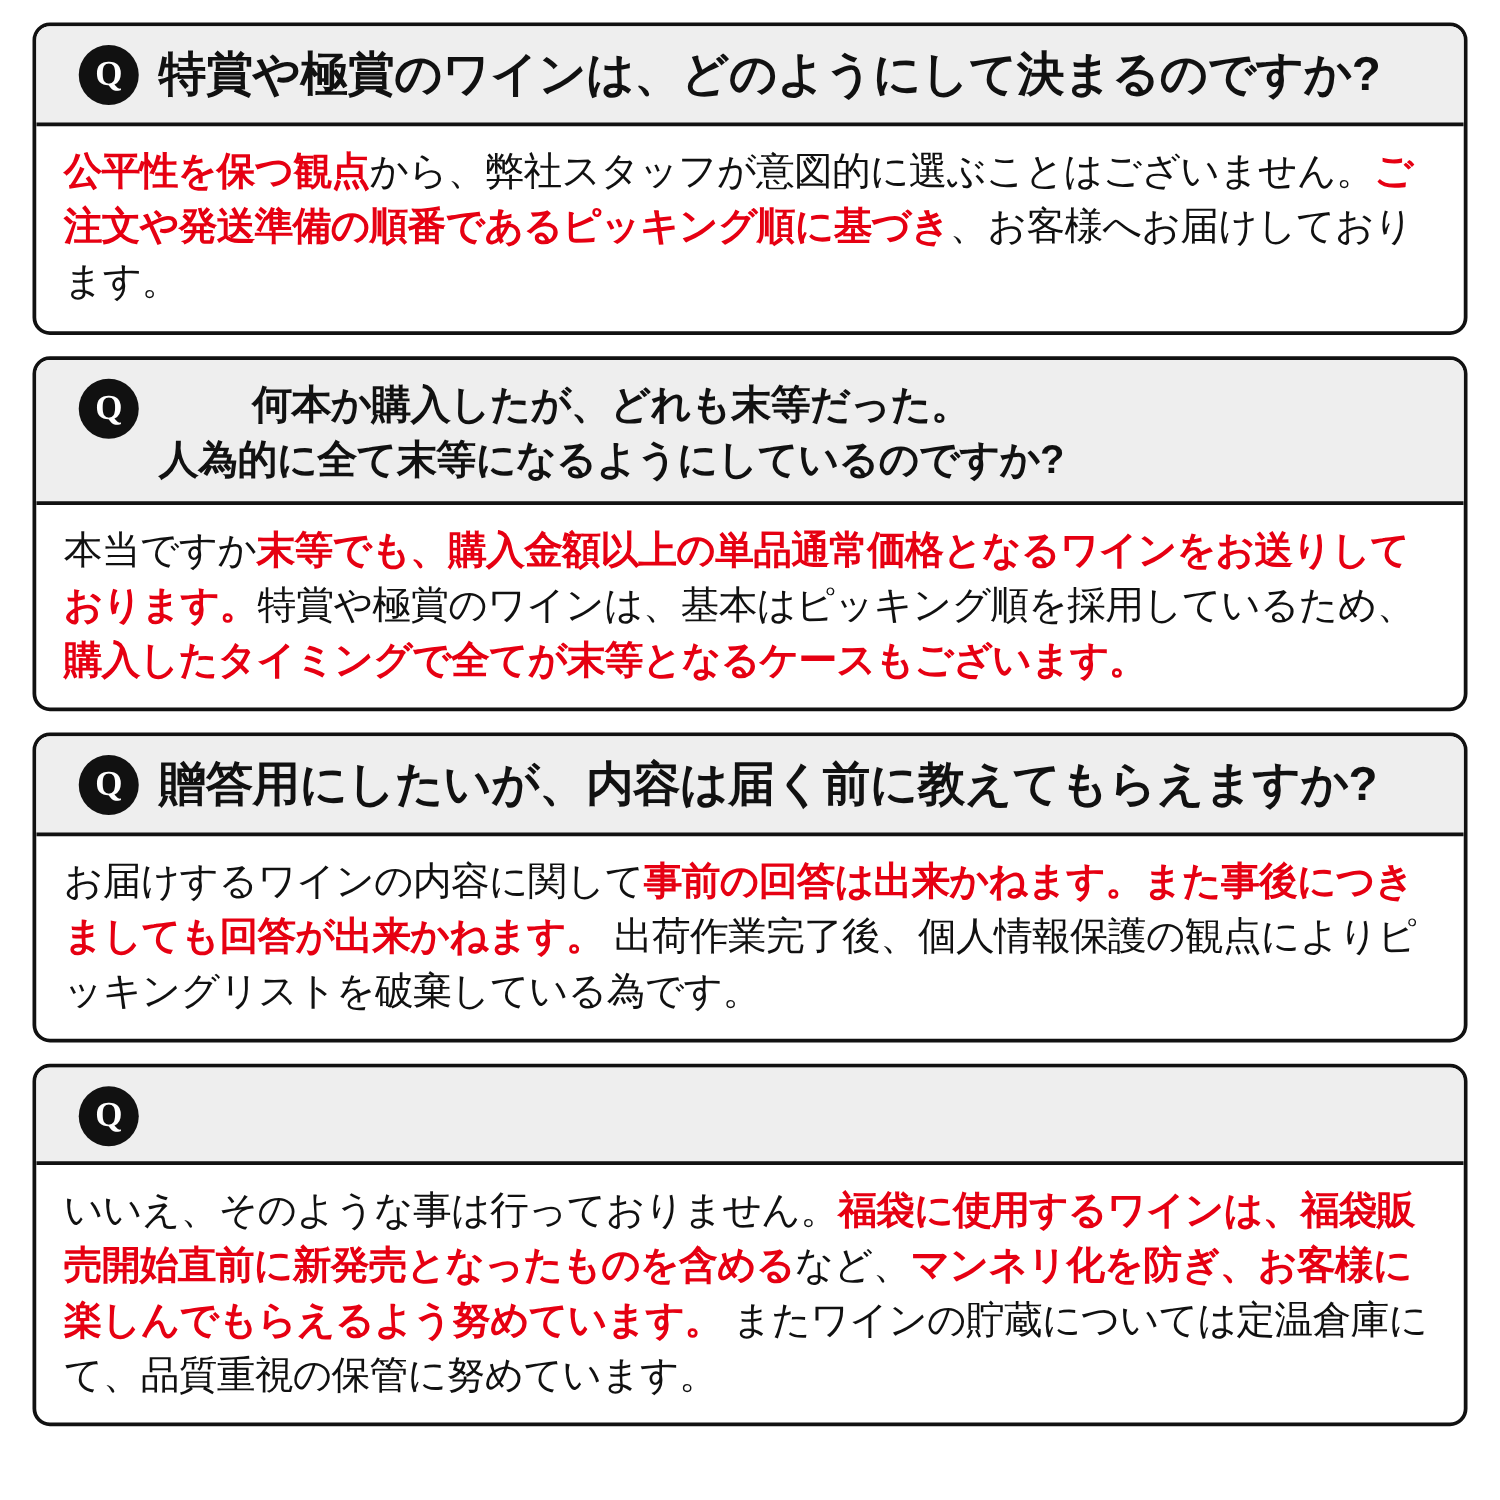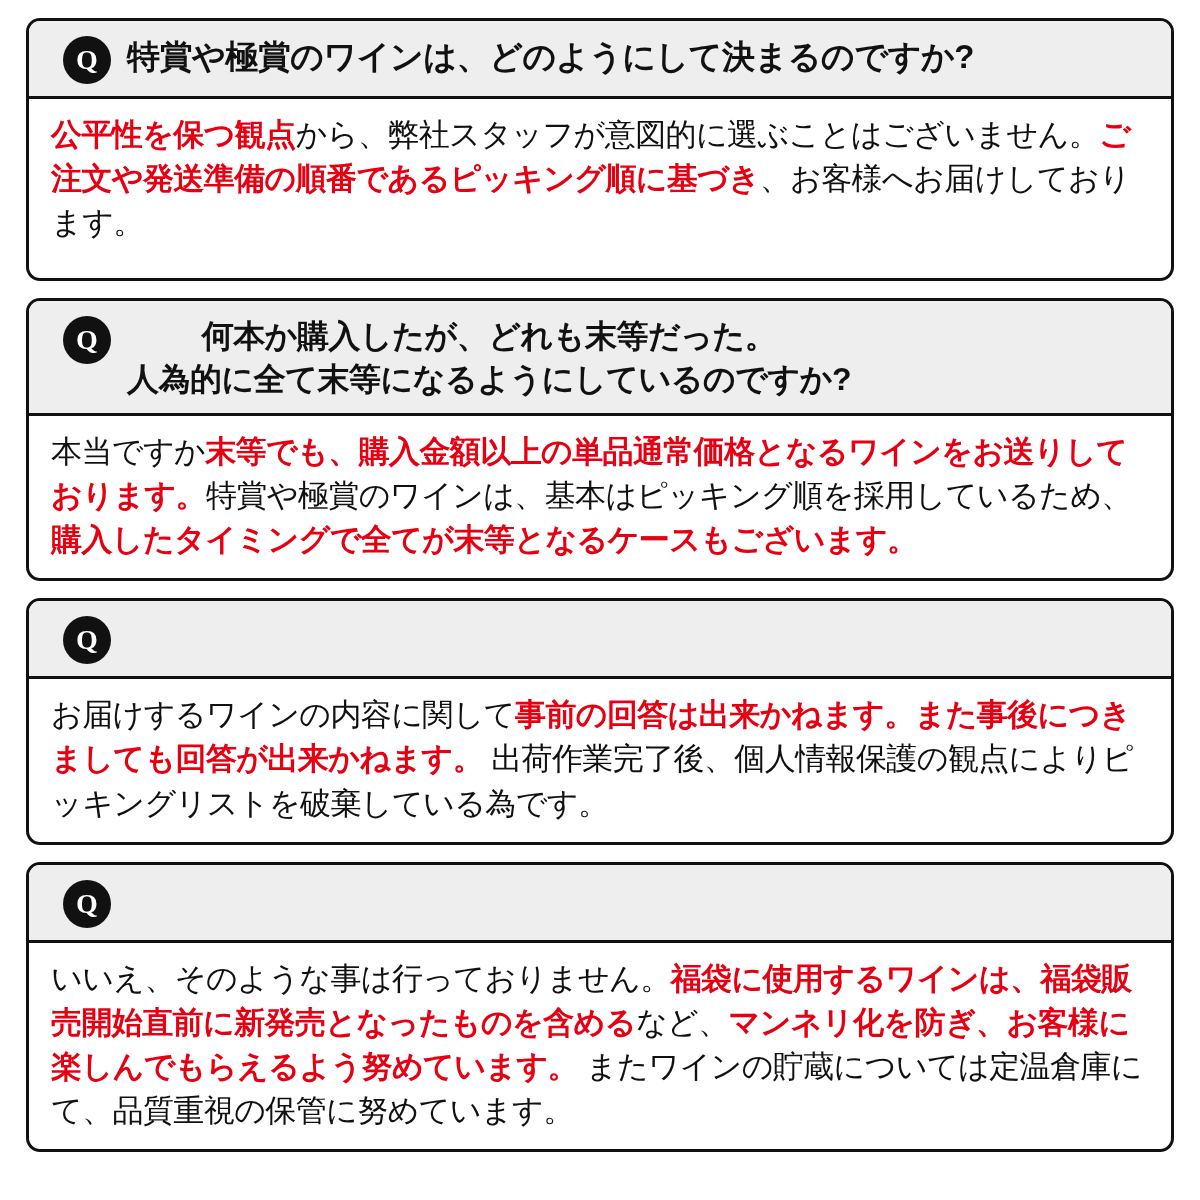--- a/index.html
+++ b/index.html
@@ -47,21 +47,21 @@
     background: #111111;
     color: #ffffff;
     font-size: 28px;
     font-weight: bold;
     line-height: 48px;
     text-align: center;
     margin-top: 3px;
     font-family: "Liberation Serif", serif;
   }
   .q-text {
-    font-size: 33px;
+    font-size: 38px;
     font-weight: bold;
     line-height: 1.35;
     letter-spacing: -0.5px;
     color: #111111;
     white-space: pre-line;
     padding-top: 2px;
   }
   .faq-answer {
     padding: 14px 22px 16px 22px;
     font-size: 31px;
@@ -70,21 +70,21 @@
     color: #111111;
   }
   .faq-answer .hl {
     color: #e60012;
     font-weight: bold;
   }
   .faq-answer .plain {
     color: #111111;
   }
   
-  #card-0 .faq-answer { padding-bottom: 33px; }
+  #card-0 .faq-answer { padding-bottom: 18px; }
   #card-1 .q-text { font-size: 32px; text-align: center; }
   #card-3 .faq-answer { }
 </style>
 </head>
 <body>
 
 <div class="page">
 
   <div class="faq-card" id="card-0">
     <div class="faq-question">
@@ -99,20 +99,21 @@
       <div class="q-badge">Q</div>
       <div class="q-text">何本か購入したが、どれも末等だった。
 人為的に全て末等になるようにしているのですか?</div>
     </div>
     <div class="faq-answer"><span class="plain">本当ですか</span><span class="hl">末等でも、購入金額以上の単品通常価格となるワインをお送りしております。</span><span class="plain">特賞や極賞のワインは、基本はピッキング順を採用しているため、</span><span class="hl">購入したタイミングで全てが末等となるケースもございます。</span></div>
   </div>
 
   <div class="faq-card" id="card-2">
     <div class="faq-question">
       <div class="q-badge">Q</div>
+      <div class="q-text">贈答用にしたいが、内容は届く前に教えてもらえますか?</div>
     </div>
     <div class="faq-answer"><span class="plain">お届けするワインの内容に関して</span><span class="hl">事前の回答は出来かねます。また事後につきましても回答が出来かねます。</span><span class="plain"> 出荷作業完了後、個人情報保護の観点によりピッキングリストを破棄している為です。</span></div>
   </div>
 
   <div class="faq-card" id="card-3">
     <div class="faq-question">
       <div class="q-badge">Q</div>
     </div>
     <div class="faq-answer"><span class="plain">いいえ、そのような事は行っておりません。</span><span class="hl">福袋に使用するワインは、福袋販売開始直前に新発売となったものを含める</span><span class="plain">など、</span><span class="hl">マンネリ化を防ぎ、お客様に楽しんでもらえるよう努めています。</span><span class="plain"> またワインの貯蔵については定温倉庫にて、品質重視の保管に努めています。</span></div>
   </div>

